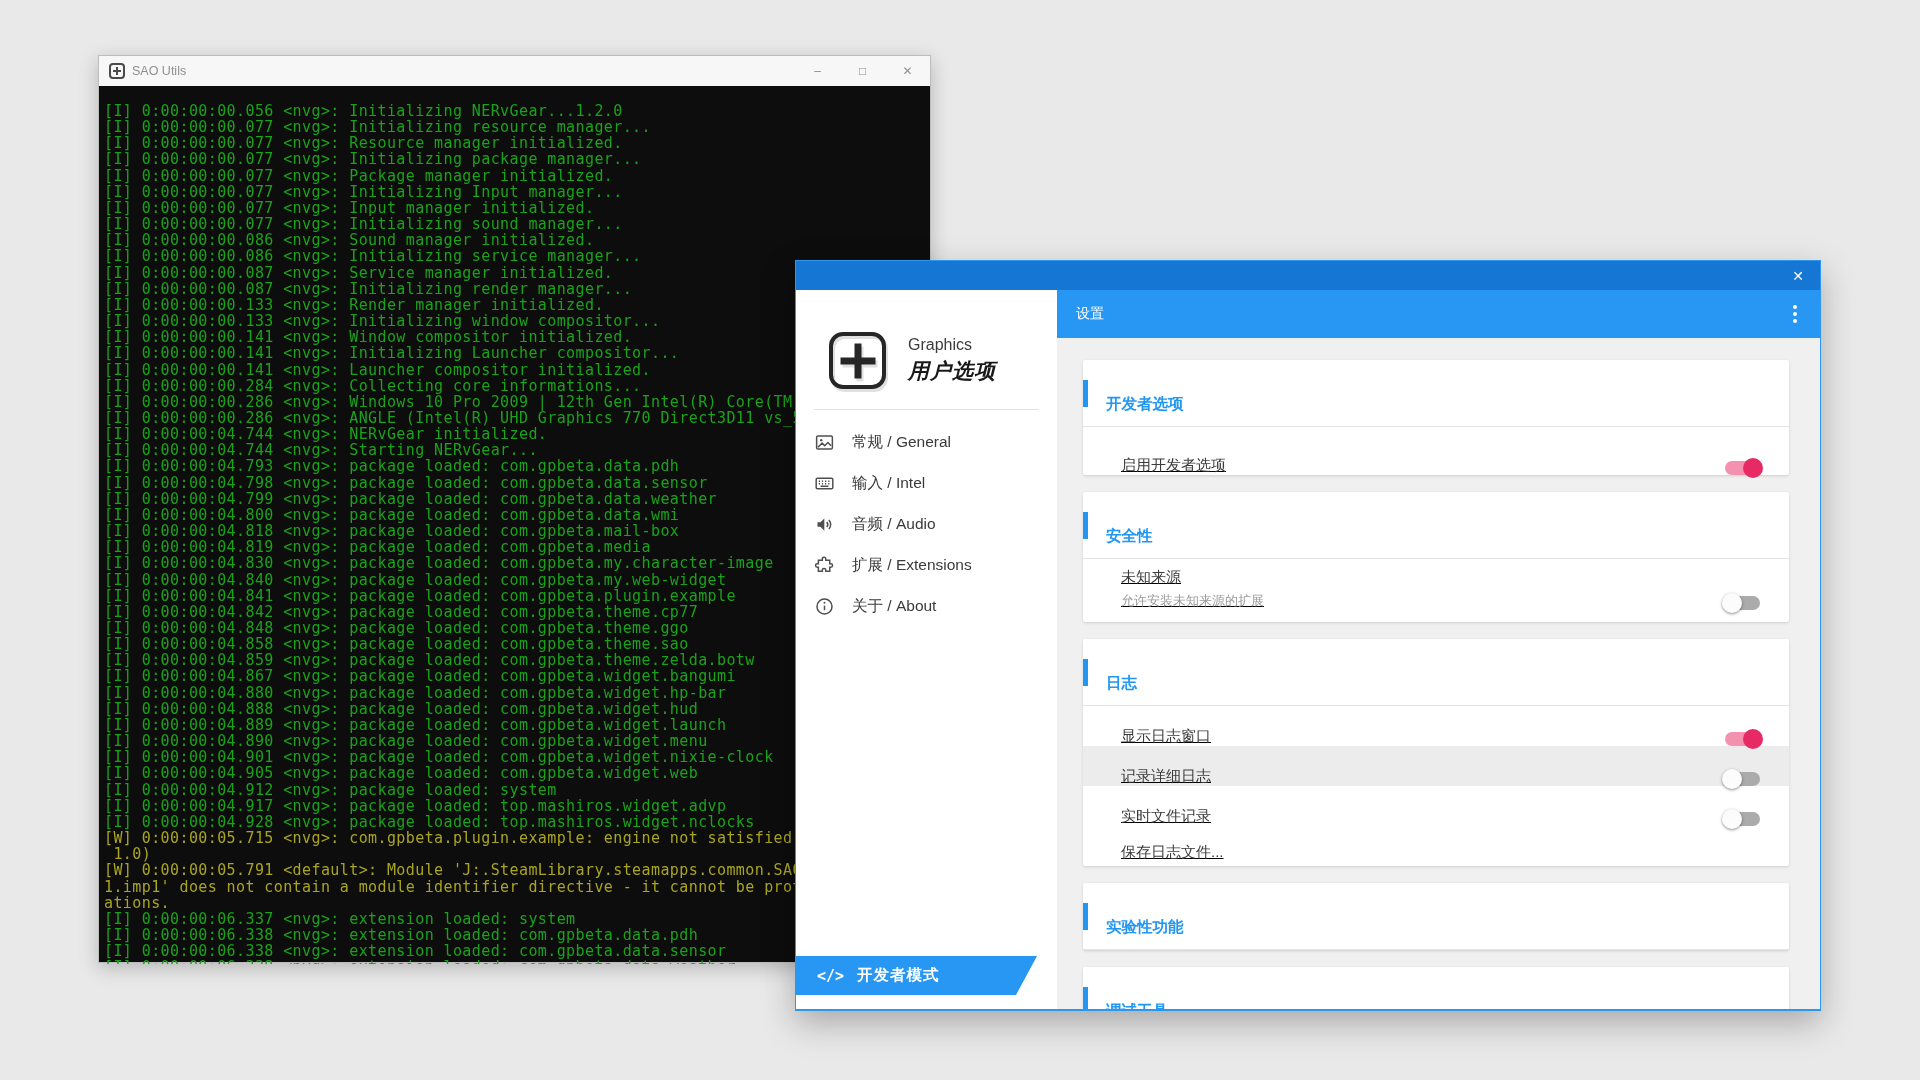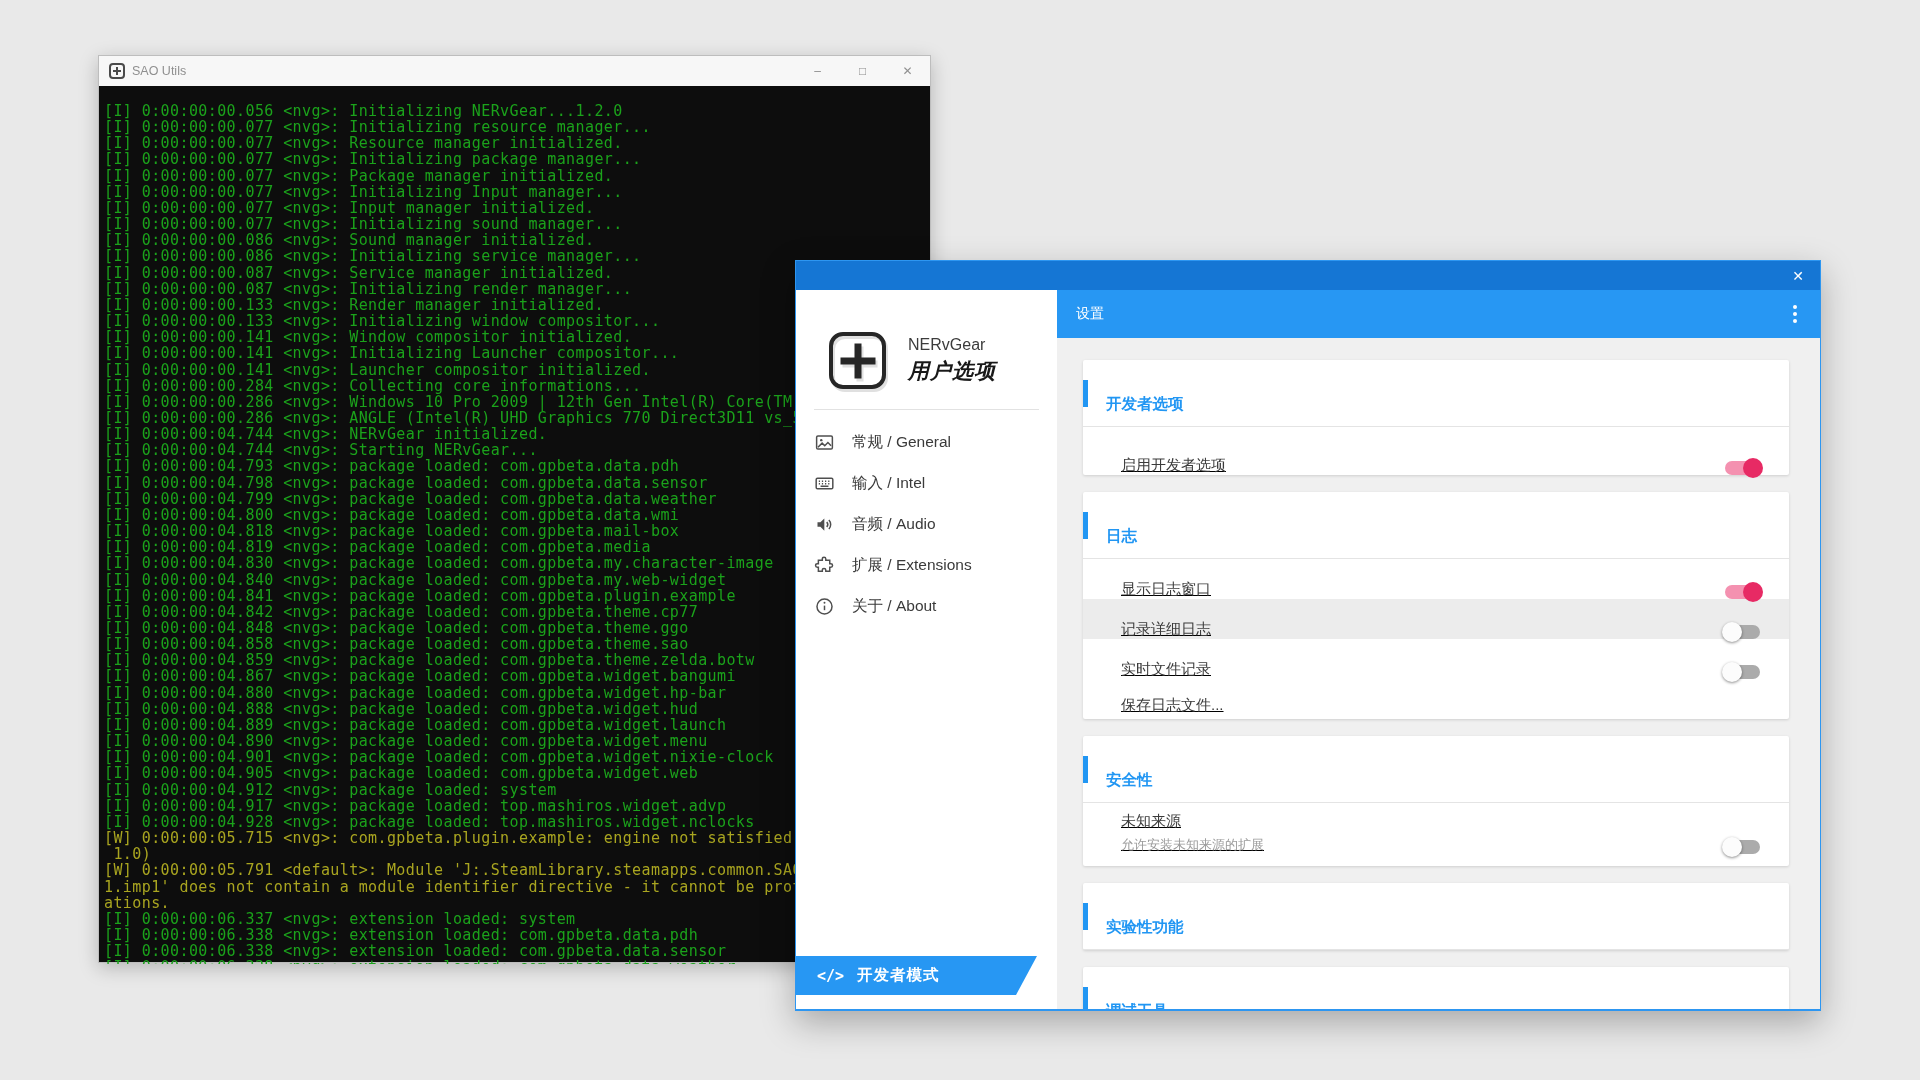--- a/index.html
+++ b/index.html
@@ -112,21 +112,21 @@
     <div class="settings-titlebar">
       <span class="settings-close">✕</span>
     </div>
 
     <div class="settings-body">
 
       <div class="sidebar">
         <div class="logo-row">
           <span class="logo-mark"></span>
           <div class="logo-text">
-            <div class="logo-title">NERvGear</div>
+            <div class="logo-title">Graphics</div>
             <div class="logo-sub">用户选项</div>
           </div>
         </div>
         <div class="sidebar-divider"></div>
 
         <div class="menu-item">
           <span class="menu-icon">
             <svg viewBox="0 0 24 24" fill="none" stroke="currentColor" stroke-width="1.7">
               <rect x="3" y="4.5" width="18" height="15" rx="1.5"></rect>
               <circle cx="8.3" cy="9.3" r="1.4" fill="currentColor" stroke="none"></circle>
@@ -205,68 +205,68 @@
               <span class="spacer"></span>
               <span class="toggle on">
                   <span class="knob"></span>
                 </span>
             </div>
           </div>
 
           <div class="card">
             <div class="card-header">
               <span class="accent-bar"></span>
-              <span class="card-title">日志</span>
-            </div>
-            <div class="row">
-              <span class="row-label">显示日志窗口</span>
-              <span class="spacer"></span>
-              <span class="toggle on">
-                  <span class="knob"></span>
-                </span>
-            </div>
-            <div class="row hl">
-              <span class="row-label">记录详细日志</span>
-              <span class="spacer"></span>
-              <span class="toggle off">
-                  <span class="knob"></span>
-                </span>
-            </div>
-            <div class="row">
-              <span class="row-label">实时文件记录</span>
-              <span class="spacer"></span>
-              <span class="toggle off">
-                  <span class="knob"></span>
-                </span>
-            </div>
-            <div class="row" style="padding-bottom:4px;">
-              <span class="row-label">保存日志文件...</span>
-            </div>
-          </div>
-
-          <div class="card">
-            <div class="card-header">
-              <span class="accent-bar"></span>
               <span class="card-title">安全性</span>
             </div>
             <div class="row two">
               <span class="row-text">
                 <span class="row-label">未知来源</span>
                 <span class="row-sub">允许安装未知来源的扩展</span>
               </span>
               <span class="spacer"></span>
               <span class="toggle off">
                   <span class="knob"></span>
                 </span>
             </div>
           </div>
 
           <div class="card">
             <div class="card-header">
               <span class="accent-bar"></span>
+              <span class="card-title">日志</span>
+            </div>
+            <div class="row">
+              <span class="row-label">显示日志窗口</span>
+              <span class="spacer"></span>
+              <span class="toggle on">
+                  <span class="knob"></span>
+                </span>
+            </div>
+            <div class="row hl">
+              <span class="row-label">记录详细日志</span>
+              <span class="spacer"></span>
+              <span class="toggle off">
+                  <span class="knob"></span>
+                </span>
+            </div>
+            <div class="row">
+              <span class="row-label">实时文件记录</span>
+              <span class="spacer"></span>
+              <span class="toggle off">
+                  <span class="knob"></span>
+                </span>
+            </div>
+            <div class="row" style="padding-bottom:4px;">
+              <span class="row-label">保存日志文件...</span>
+            </div>
+          </div>
+
+          <div class="card">
+            <div class="card-header">
+              <span class="accent-bar"></span>
               <span class="card-title">实验性功能</span>
             </div>
           </div>
 
           <div class="card">
             <div class="card-header" style="border-bottom:none;">
               <span class="accent-bar"></span>
               <span class="card-title">调试工具</span>
             </div>
           </div>

